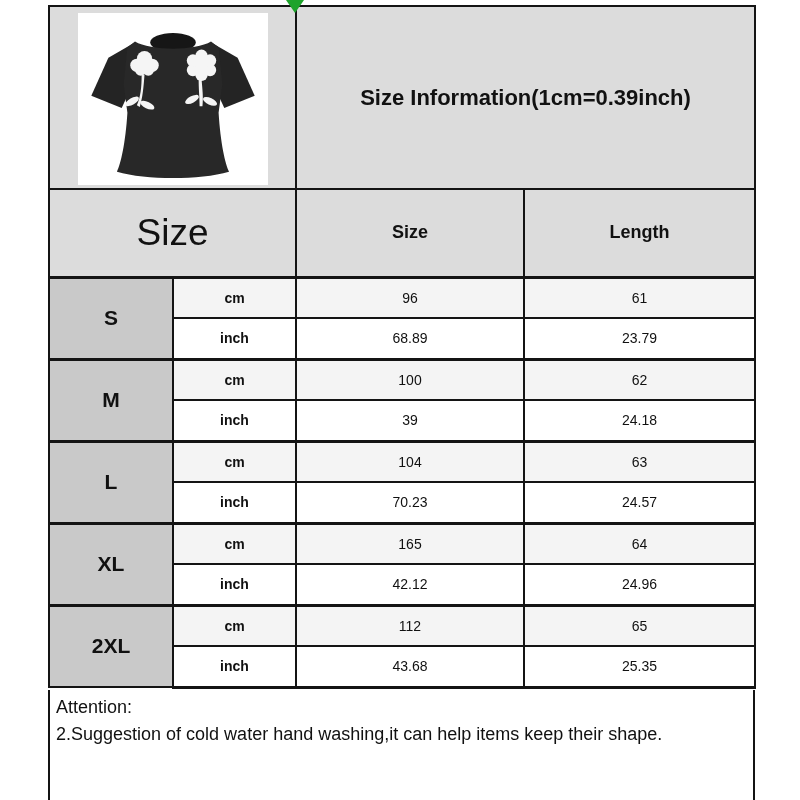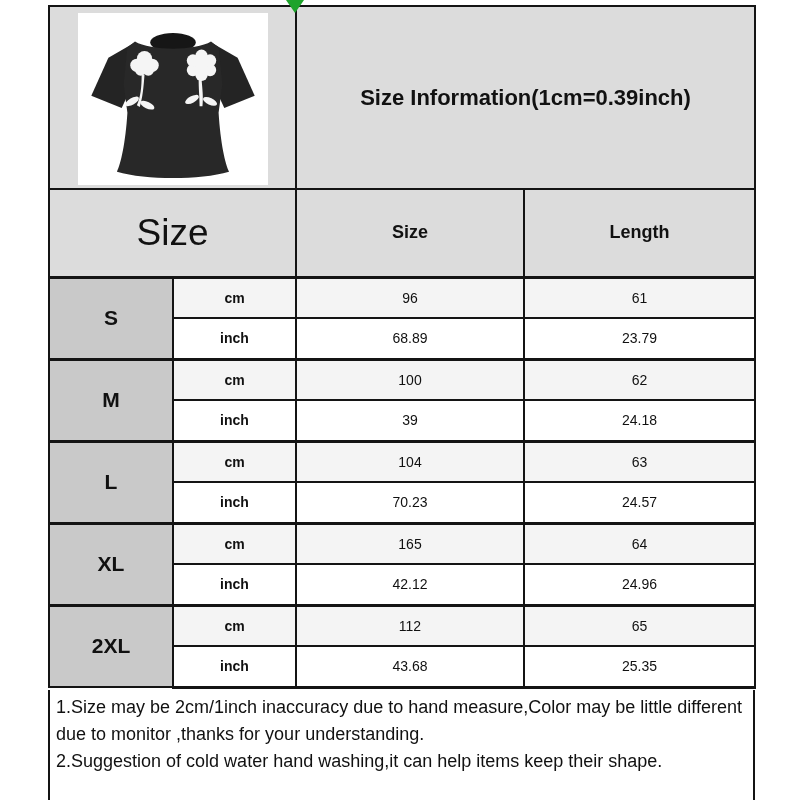--- a/index.html
+++ b/index.html
@@ -177,17 +177,17 @@
       <td class="unit">inch</td>
       <td class="val">43.68</td>
       <td class="val">25.35</td>
     </tr>
   </tbody>
     </table>
 
   <div class="green-marker"></div>
 
   <div class="attention">
-    <div>1.Size may be 2cm/1inch inaccuracy due to hand measure,Color may be little different due to monitor ,thanks for your understanding.</div>
+    <div class="heading">Attention:</div>
     <div>2.Suggestion of cold water hand washing,it can help items keep their shape.</div>
   </div>
 
 </div>
 
 </body></html>

